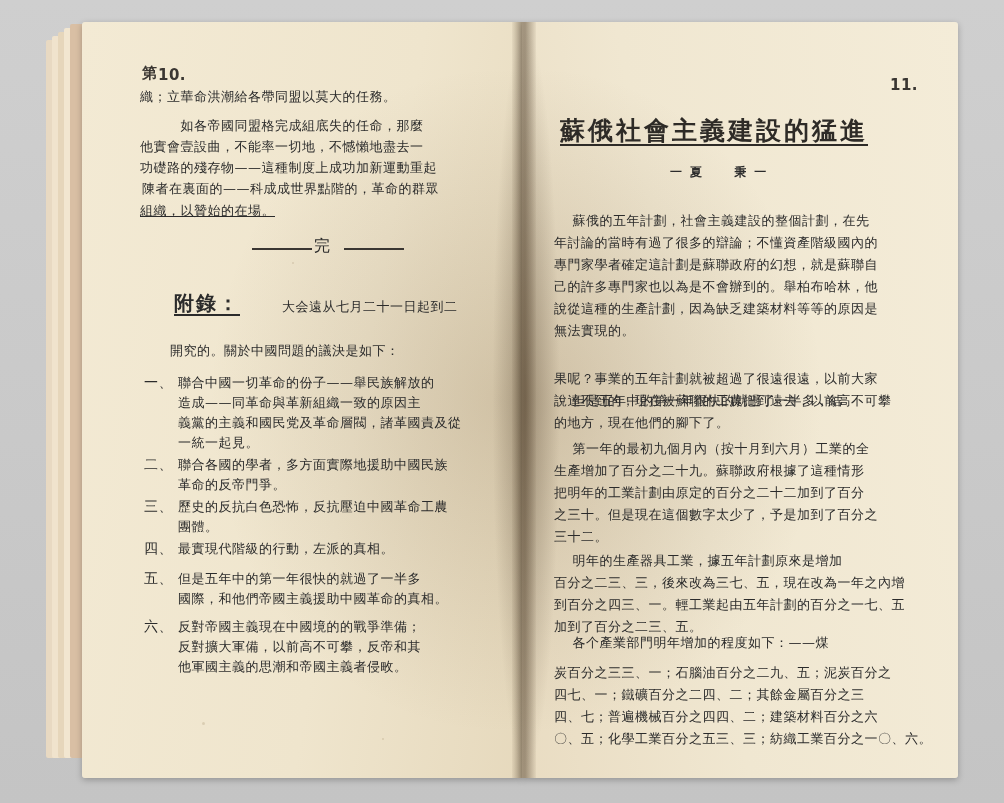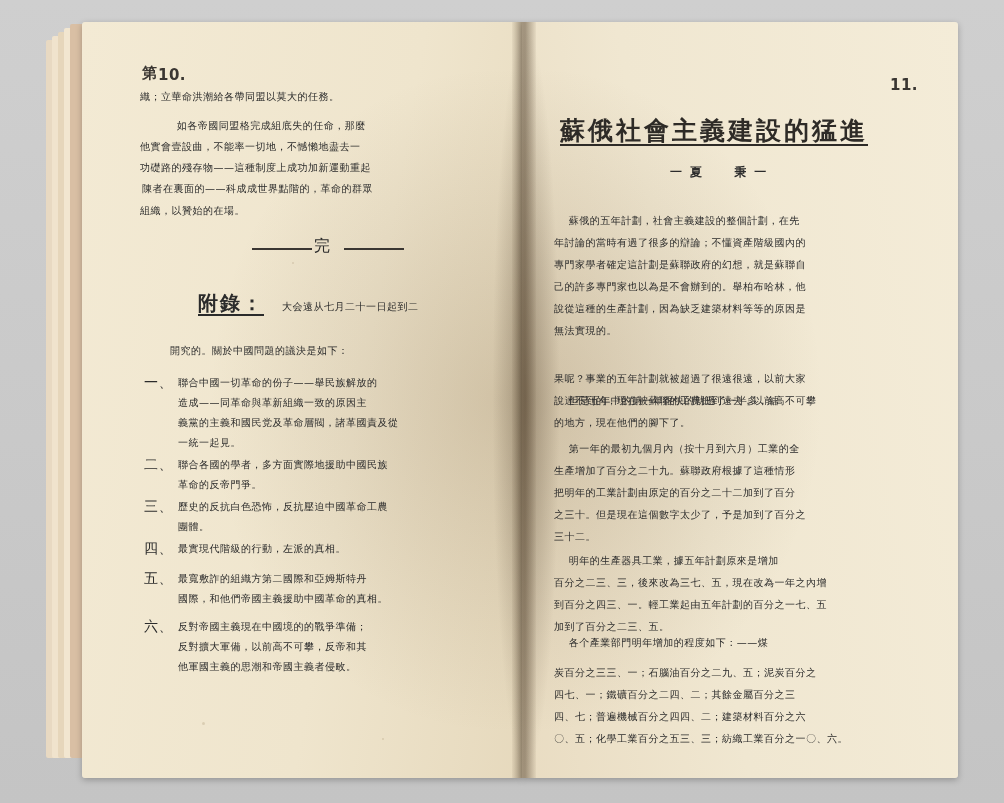--- a/index.html
+++ b/index.html
@@ -62,21 +62,21 @@
   .hw{
     position:absolute;
     color:#2b2b2b;
     font-family:"DejaVu Sans", sans-serif;
     white-space:pre;
     letter-spacing:.5px;
   }
   .pagenum{
     font-size:15px;font-weight:bold;color:#3a3632;
   }
-  .body-line{font-size:10px;line-height:17px;}
+  .body-line{font-size:13px;line-height:17px;}
   .head-title{
     font-size:25px;font-weight:bold;letter-spacing:3px;color:#2e2b27;
     text-decoration:underline;text-underline-offset:5px;text-decoration-thickness:1.5px;
   }
   .sub-title{font-size:12px;letter-spacing:8px;font-weight:bold;}
   .append-title{font-size:20px;font-weight:bold;letter-spacing:2px;text-decoration:underline;text-underline-offset:4px;}
   .num-item{font-size:14px;}
   .end-mark{font-size:16px;letter-spacing:2px;}
   .rule{position:absolute;height:2px;background:#3a3632;}
 </style>
@@ -95,27 +95,27 @@
     <div class="page left">
 
       <span class="hw pagenum" style="left:60px;top:42px;">第</span>
       <span class="hw pagenum" style="left:76px;top:44px;">10.</span>
 
       <span class="hw body-line" style="left:58px;top:66px;">織；立華命洪潮給各帶同盟以莫大的任務。</span>
       <span class="hw body-line" style="left:58px;top:116px;">他實會壹設曲，不能率一切地，不憾懶地盡去一</span>
       <span class="hw body-line" style="left:80px;top:95px;">    如各帝國同盟格完成組底失的任命，那麼</span>
       <span class="hw body-line" style="left:58px;top:137px;">功礎路的殘存物——這種制度上成功加新運動重起</span>
       <span class="hw body-line" style="left:60px;top:158px;">陳者在裏面的——科成成世界點階的，革命的群眾</span>
-      <span class="hw body-line" style="left:58px;top:180px;">組織，以贊始的在場。</span>
+      <span class="hw body-line" style="left:58px;top:180px;text-decoration:underline;">組織，以贊始的在場。</span>
 
       <div class="rule" style="left:170px;top:226px;width:60px;"></div>
       <span class="hw end-mark" style="left:232px;top:214px;">完</span>
       <div class="rule" style="left:262px;top:226px;width:60px;"></div>
 
-      <span class="hw append-title" style="left:92px;top:268px;margin-left:24px;">附錄：</span>
+      <span class="hw append-title" style="left:92px;top:268px;">附錄：</span>
       <span class="hw body-line" style="left:200px;top:276px;">大会遠从七月二十一日起到二</span>
       <span class="hw body-line" style="left:88px;top:320px;">開究的。關於中國問題的議決是如下：</span>
 
       <span class="hw num-item" style="left:62px;top:352px;">一、</span>
       <span class="hw body-line" style="left:96px;top:352px;">聯合中國一切革命的份子——舉民族解放的</span>
       <span class="hw body-line" style="left:96px;top:372px;">造成——同革命與革新組織一致的原因主</span>
       <span class="hw body-line" style="left:96px;top:392px;">義黨的主義和國民党及革命層閥，諸革國責及從</span>
       <span class="hw body-line" style="left:96px;top:412px;">一統一起見。</span>
 
       <span class="hw num-item" style="left:62px;top:434px;">二、</span>
@@ -123,21 +123,21 @@
       <span class="hw body-line" style="left:96px;top:454px;">革命的反帝門爭。</span>
 
       <span class="hw num-item" style="left:62px;top:476px;">三、</span>
       <span class="hw body-line" style="left:96px;top:476px;">歷史的反抗白色恐怖，反抗壓迫中國革命工農</span>
       <span class="hw body-line" style="left:96px;top:496px;">團體。</span>
 
       <span class="hw num-item" style="left:62px;top:518px;">四、</span>
       <span class="hw body-line" style="left:96px;top:518px;">最實現代階級的行動，左派的真相。</span>
 
       <span class="hw num-item" style="left:62px;top:548px;">五、</span>
-      <span class="hw body-line" style="left:96px;top:548px;">最寬敷詐的組織方第二國際和亞姆斯特丹</span>
+      <span class="hw body-line" style="left:96px;top:548px;">但是五年中的第一年很快的就過了一半多</span>
       <span class="hw body-line" style="left:96px;top:568px;">國際，和他們帝國主義援助中國革命的真相。</span>
 
       <span class="hw num-item" style="left:62px;top:596px;">六、</span>
       <span class="hw body-line" style="left:96px;top:596px;">反對帝國主義現在中國境的的戰爭準備；</span>
       <span class="hw body-line" style="left:96px;top:616px;">反對擴大軍備，以前高不可攀，反帝和其</span>
       <span class="hw body-line" style="left:96px;top:636px;">他軍國主義的思潮和帝國主義者侵畋。</span>
       <span class="hw body-line" style="left:96px;top:656px;"></span>
 
       <div class="speck" style="left:120px;top:700px;width:3px;height:3px;"></div>
       <div class="speck" style="left:300px;top:716px;width:2px;height:2px;"></div>

